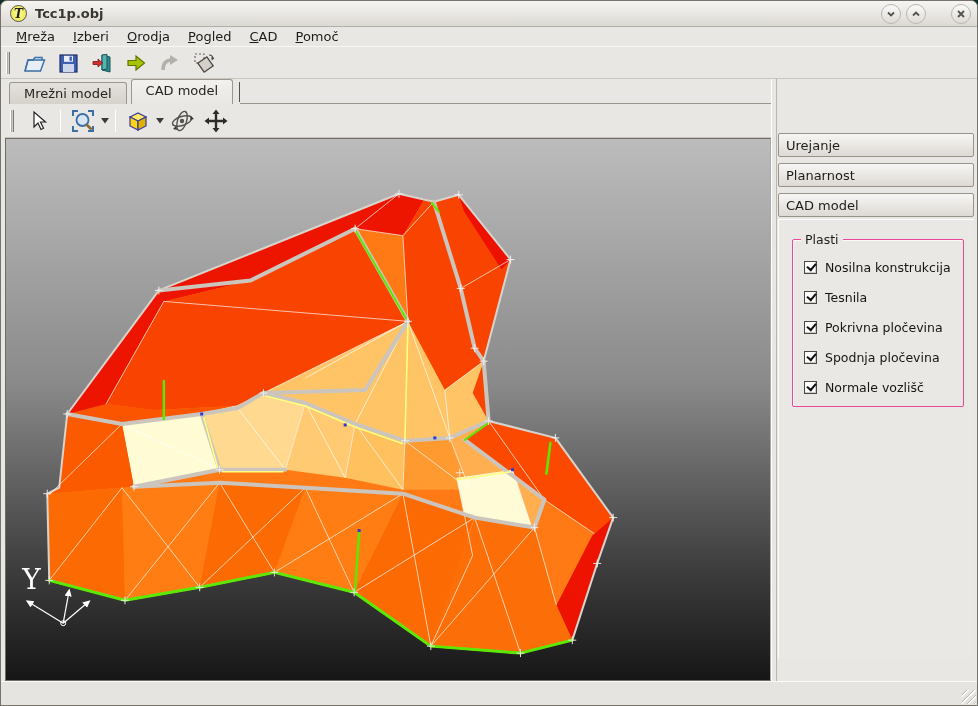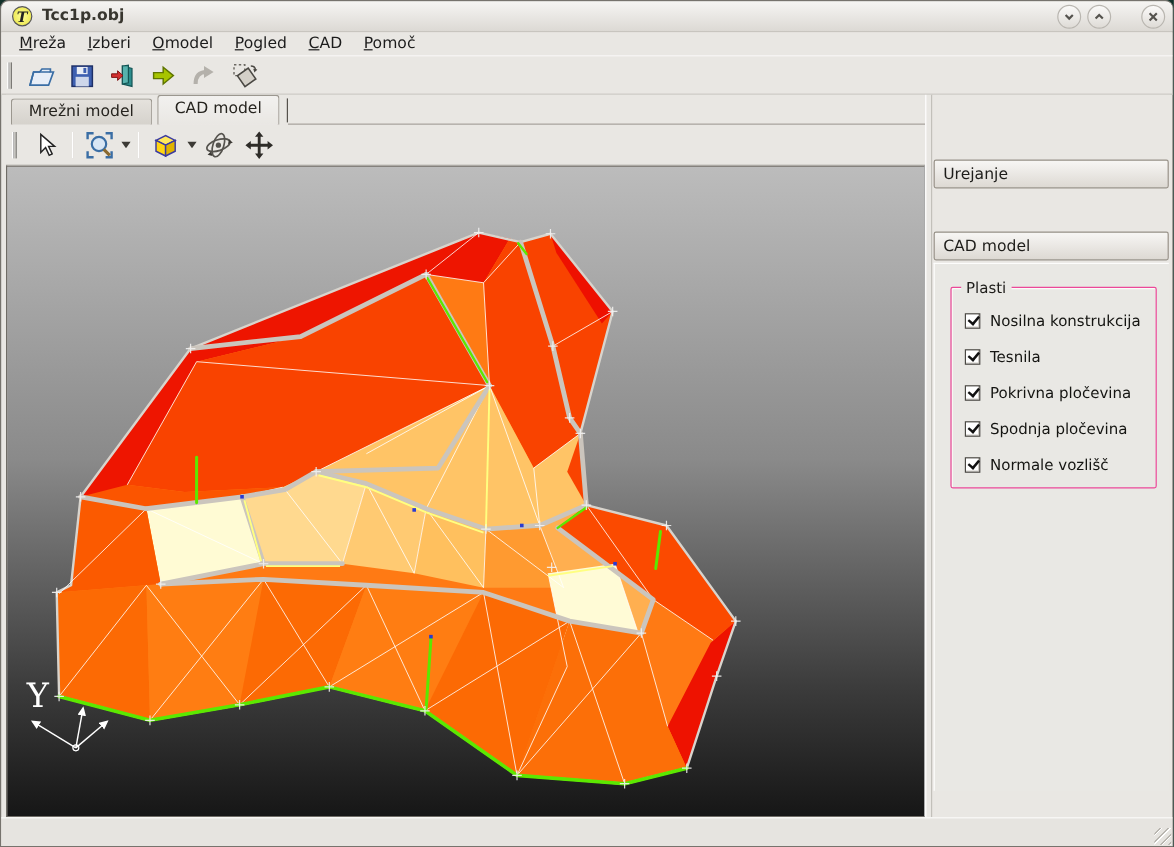--- a/index.html
+++ b/index.html
@@ -110,21 +110,21 @@
         <svg width="10" height="10" viewBox="0 0 10 10">
             <path d="M2 2 L8 8 M8 2 L2 8" fill="none" stroke="#55534e" stroke-width="1.8"></path>
           </svg>
       </div>
     </div>
   </div>
 
   <div class="menubar">
     <div class="menu-item"><span></span><u>M</u><span>reža</span></div>
     <div class="menu-item"><span></span><u>I</u><span>zberi</span></div>
-    <div class="menu-item"><span></span><u>O</u><span>model</span></div>
+    <div class="menu-item"><span></span><u>O</u><span>rodja</span></div>
     <div class="menu-item"><span></span><u>P</u><span>ogled</span></div>
     <div class="menu-item"><span></span><u>C</u><span>AD</span></div>
     <div class="menu-item"><span></span><u>P</u><span>omoč</span></div>
   </div>
 
   <div class="toolbar1">
     <div class="tb-handle"></div>
     <div class="tb-btn">
       <svg width="26" height="24" viewBox="0 0 26 24">
         <path d="M4 20 L7 9 L12 9 L14 6.5 L21 6.5 L21 9 L23.5 9 L19.5 20 Z" fill="#e8eef7" stroke="#3a6ea5" stroke-width="1.4"></path>
@@ -367,20 +367,21 @@
           <text x="16" y="452" fill="#ffffff" font-size="28" font-family="DejaVu Serif, Liberation Serif, serif">Y</text>
         </g>
     </svg>
   </div>
 
   <div class="splitter"></div>
 
   <div class="dock">
 
     <div class="dock-btn" style="top:54px">Urejanje</div>
+    <div class="dock-btn" style="top:84px">Planarnost</div>
     <div class="dock-btn" style="top:114px">CAD model</div>
 
     <div class="dock-panel">
 
       <div class="groupbox" style="left:13px;top:19px;width:172px;height:168px">
         <span class="gb-title">Plasti</span>
         <div class="cb-row" style="left:11px;top:20px">
           <span class="cb checked"></span>
           <span>Nosilna konstrukcija</span>
         </div>

